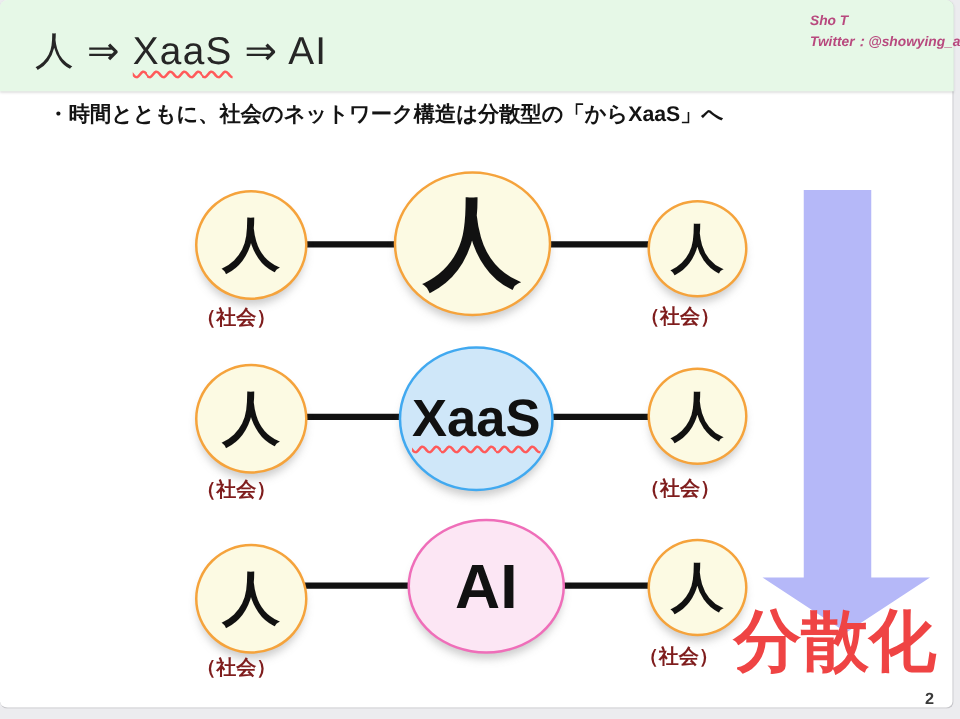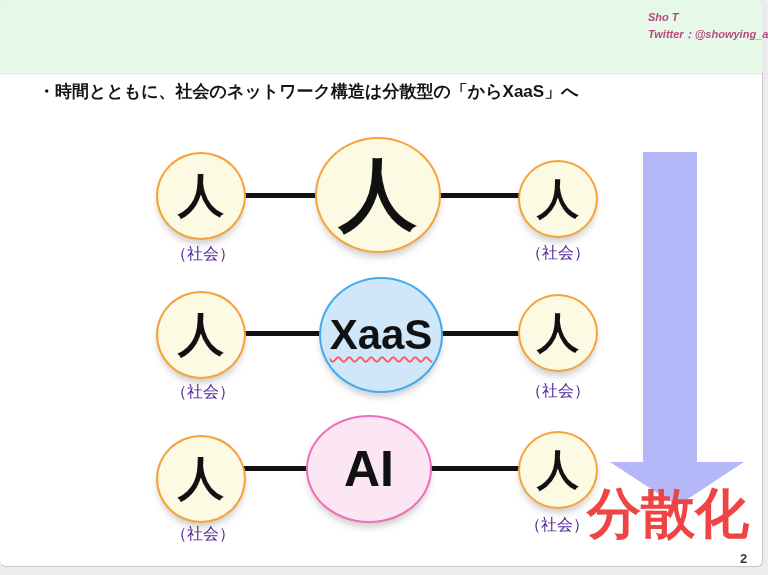--- a/index.html
+++ b/index.html
@@ -35,45 +35,46 @@
   .r1-left  { left:156px; top:152px; width:90px;  height:88px; }
   .r1-right { left:518px; top:160px; width:80px;  height:78px; font-size:42px; }
   .r2-left  { left:156px; top:291px; width:90px;  height:88px; }
   .r2-right { left:518px; top:294px; width:80px;  height:78px; font-size:42px; }
   .r3-left  { left:156px; top:435px; width:90px;  height:88px; }
   .r3-right { left:518px; top:431px; width:80px;  height:78px; font-size:42px; }
   .r1-center { left:315px; top:137px; width:126px; height:116px;
                background:#fcfae3; border:2.5px solid #f5a33c; font-size:78px; }
   .r2-center { left:319px; top:277px; width:124px; height:116px;
                background:#cfe7f9; border:2.5px solid #41a9f0; font-size:42px; }
-  .r3-center { left:306px; top:415px; width:126px; height:108px;
+  .r3-center { left:326px; top:415px; width:126px; height:108px;
                background:#fce6f4; border:2.5px solid #ef6eb9; font-size:50px;align-items:center; }
   .r2-center .glyph { text-decoration:underline; text-decoration-style:wavy;
                       text-decoration-color:#ff5a5a; text-decoration-thickness:2px;
                       text-underline-offset:7px; }
-  .society { position:absolute; z-index:2; width:92px; text-align:center;
-             font-size:16px; font-weight:400; color:#4c1d95; white-space:nowrap; }
+  .society { position:absolute; z-index:2; width:92px; text-align:left;
+             font-size:16px; font-weight:700; color:#7f1d1d; white-space:nowrap; }
   #s1-left  { left:157px; top:244px; } #s1-right { left:512px; top:243px; }
   #s2-left  { left:157px; top:382px; } #s2-right { left:512px; top:381px; }
   #s3-left  { left:157px; top:524px; } #s3-right { left:511px; top:515px; }
   
   #arrow-svg { position:absolute; left:0; top:0; width:768px; height:575px; z-index:1; }
   #dispersal { position:absolute; left:587px; top:486px; z-index:3;
                font-size:54px; font-weight:700; color:#ef4444; line-height:1;
                letter-spacing:0px; white-space:nowrap; }
   
   #page-num { position:absolute; left:740px; top:551px; font-size:13px;
               font-weight:700; color:#3a3a3a; }
 </style>
 </head>
 <body>
 
 <div id="slide">
 
   <div id="header">
+    <h1 id="title"><span>人 ⇒ </span><span class="spell-wavy">XaaS</span><span> ⇒ AI</span></h1>
     <div id="credit">
       <div>Sho T</div>
       <div>Twitter：@showying_art</div>
     </div>
   </div>
 
   <div id="bullets">
     <div class="bullet">・時間とともに、社会のネットワーク構造は分散型の「からXaaS」へ</div>
   </div>
 

